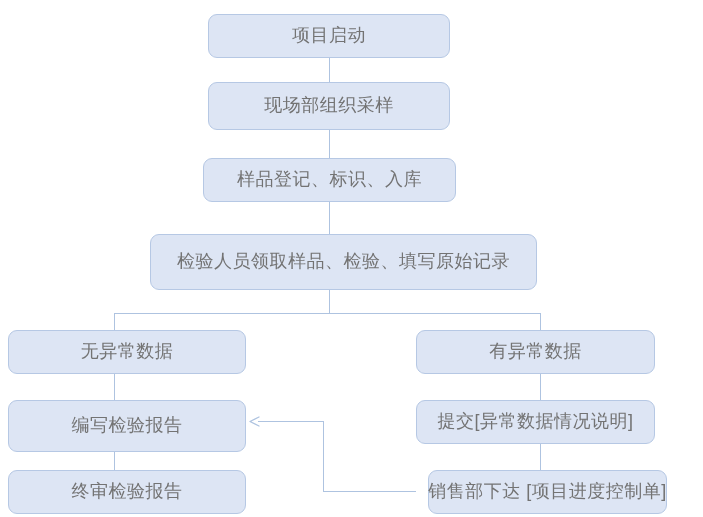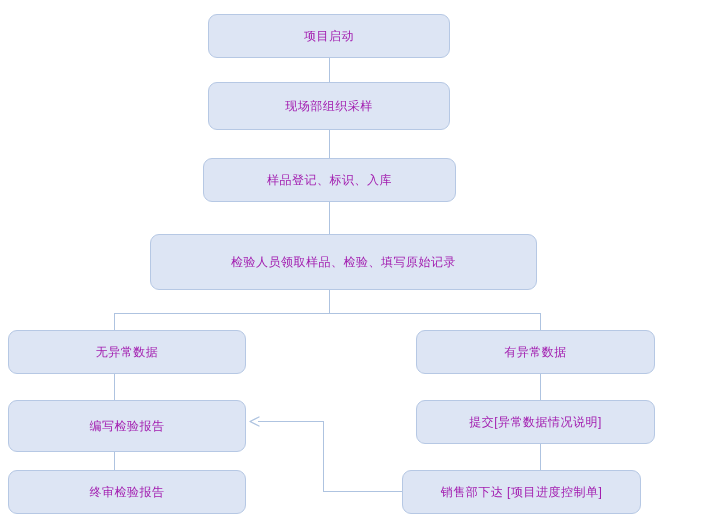--- a/index.html
+++ b/index.html
@@ -19,22 +19,22 @@
   }
   .node {
     position: absolute;
     box-sizing: border-box;
     background: #dde5f4;
     border: 1px solid #b6c8e4;
     border-radius: 9px;
     display: flex;
     align-items: center;
     justify-content: center;
-    color: #a21caf;
-    font-size: 12px;
+    color: #737373;
+    font-size: 18px;
     line-height: 1.2;
     letter-spacing: 0.5px;
     white-space: nowrap;
     z-index: 2;
   }
   .connector {
     position: absolute;
     background: #aec3e0;
     z-index: 1;
   }
@@ -81,15 +81,15 @@
 
   <div class="node" style="left:208px; top:14px;  width:242px; height:44px;">项目启动</div>
   <div class="node" style="left:208px; top:82px;  width:242px; height:48px;">现场部组织采样</div>
   <div class="node" style="left:203px; top:158px; width:253px; height:44px;">样品登记、标识、入库</div>
   <div class="node" style="left:150px; top:234px; width:387px; height:56px;">检验人员领取样品、检验、填写原始记录</div>
   <div class="node" style="left:8px;   top:330px; width:238px; height:44px;">无异常数据</div>
   <div class="node" style="left:416px; top:330px; width:239px; height:44px;">有异常数据</div>
   <div class="node" style="left:8px;   top:400px; width:238px; height:52px;">编写检验报告</div>
   <div class="node" style="left:416px; top:400px; width:239px; height:44px;">提交[异常数据情况说明]</div>
   <div class="node" style="left:8px;   top:470px; width:238px; height:44px;">终审检验报告</div>
-  <div class="node" style="left:402px; top:470px; width:239px; height:44px;">销售部下达 [项目进度控制单]</div>
+  <div class="node" style="left:428px; top:470px; width:239px; height:44px;">销售部下达 [项目进度控制单]</div>
 
 </div>
 
 </body></html>

